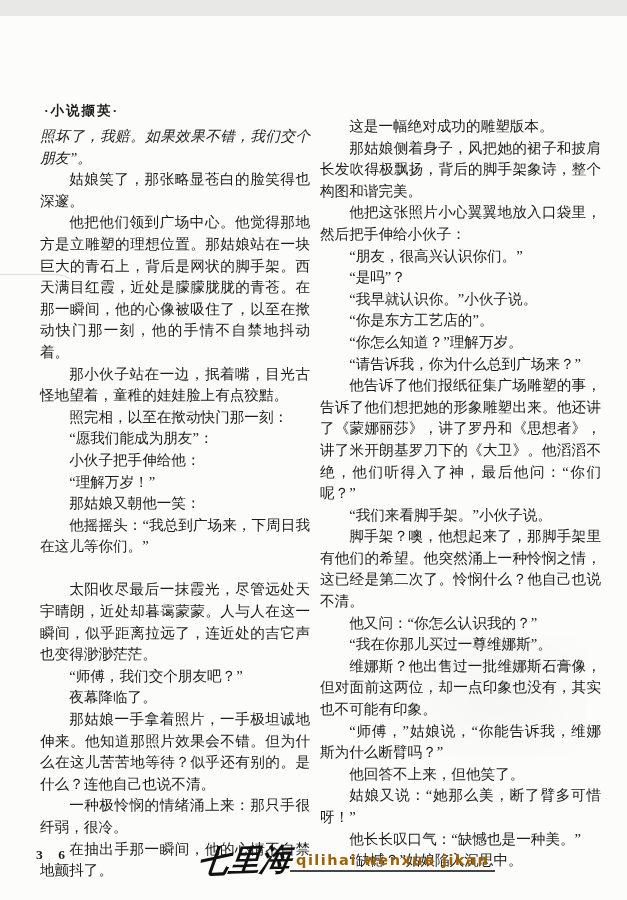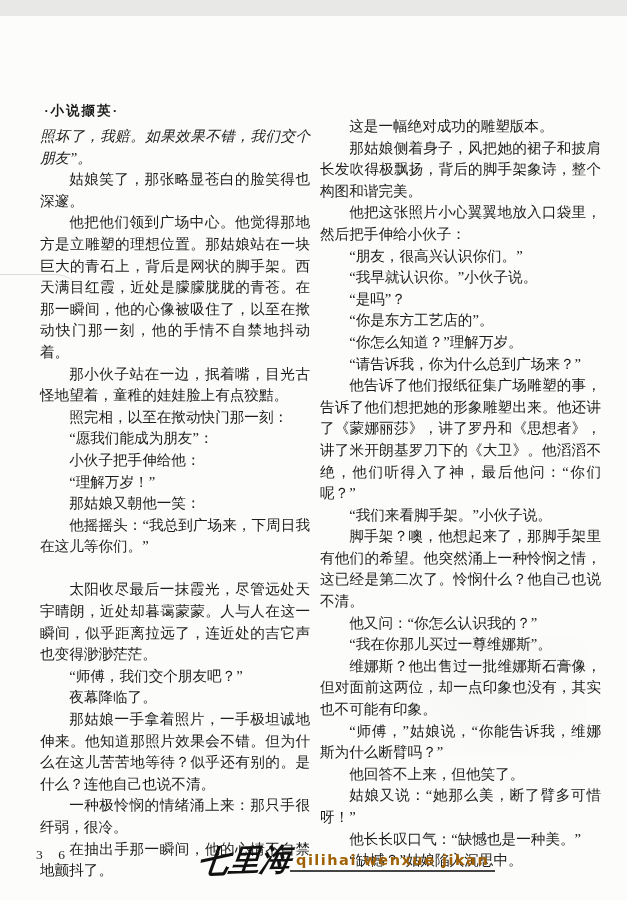--- a/index.html
+++ b/index.html
@@ -32,21 +32,21 @@
   }
   .col p { margin:0; text-indent:2em; }
   .col p.blank { height:21.6px; }
   .col-left { left:40px;  top:110px; width:270px; }
   .col-right{ left:320px; top:100px; width:281px; }
   
   .col-left p:first-child { text-indent:0;font-style:italic; }
 
   .pagenum {
     position:absolute; left:36px; top:831px;
-    font-size:13.5px; letter-spacing:6px;
+    font-size:13.5px; letter-spacing:6px;font-weight:bold;
   }
   .logo {
     position:absolute; left:198px; top:824px;
     font-size:31px; font-weight:bold; font-style:italic;
     transform:skewX(-8deg) rotate(-2deg);
     font-family:"DejaVu Serif",serif;
     color:#111;
     white-space:nowrap;
   }
   .pinyin {
@@ -96,22 +96,22 @@
       <p>那姑娘一手拿着照片，一手极坦诚地伸来。他知道那照片效果会不错。但为什么在这儿苦苦地等待？似乎还有别的。是什么？连他自己也说不清。</p>
       <p>一种极怜悯的情绪涌上来：那只手很纤弱，很冷。</p>
       <p>在抽出手那一瞬间，他的心情不自禁地颤抖了。</p>
     </div>
 
   <div class="col col-right">
       <p>这是一幅绝对成功的雕塑版本。</p>
       <p>那姑娘侧着身子，风把她的裙子和披肩长发吹得极飘扬，背后的脚手架象诗，整个构图和谐完美。</p>
       <p>他把这张照片小心翼翼地放入口袋里，然后把手伸给小伙子：</p>
       <p>“朋友，很高兴认识你们。”</p>
+      <p>“是吗”？</p>
       <p>“我早就认识你。”小伙子说。</p>
-      <p>“是吗”？</p>
       <p>“你是东方工艺店的”。</p>
       <p>“你怎么知道？”理解万岁。</p>
       <p>“请告诉我，你为什么总到广场来？”</p>
       <p>他告诉了他们报纸征集广场雕塑的事，告诉了他们想把她的形象雕塑出来。他还讲了《蒙娜丽莎》，讲了罗丹和《思想者》，讲了米开朗基罗刀下的《大卫》。他滔滔不绝，他们听得入了神，最后他问：“你们呢？”</p>
       <p>“我们来看脚手架。”小伙子说。</p>
       <p>脚手架？噢，他想起来了，那脚手架里有他们的希望。他突然涌上一种怜悯之情，这已经是第二次了。怜悯什么？他自己也说不清。</p>
       <p>他又问：“你怎么认识我的？”</p>
       <p>“我在你那儿买过一尊维娜斯”。</p>
       <p>维娜斯？他出售过一批维娜斯石膏像，但对面前这两位，却一点印象也没有，其实也不可能有印象。</p>
       <p>“师傅，”姑娘说，“你能告诉我，维娜斯为什么断臂吗？”</p>

